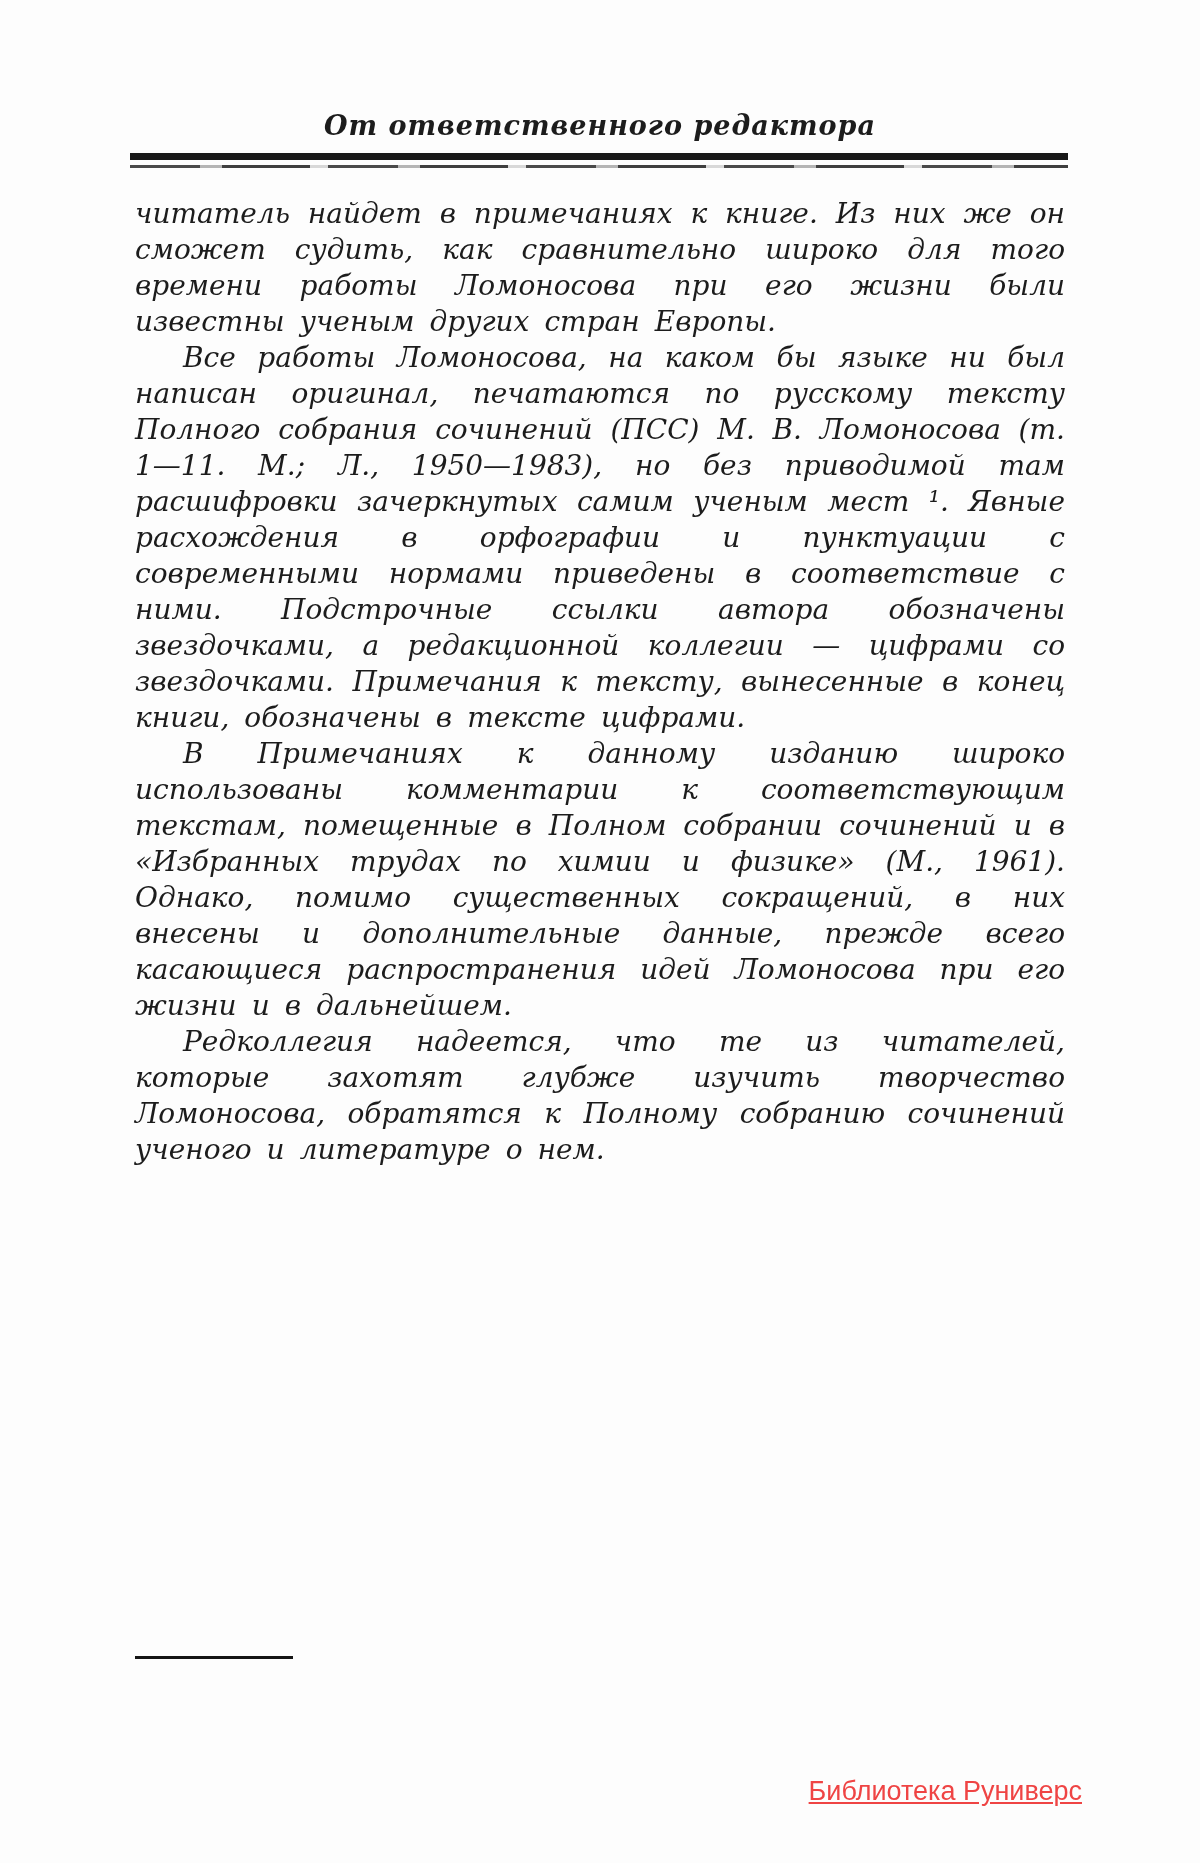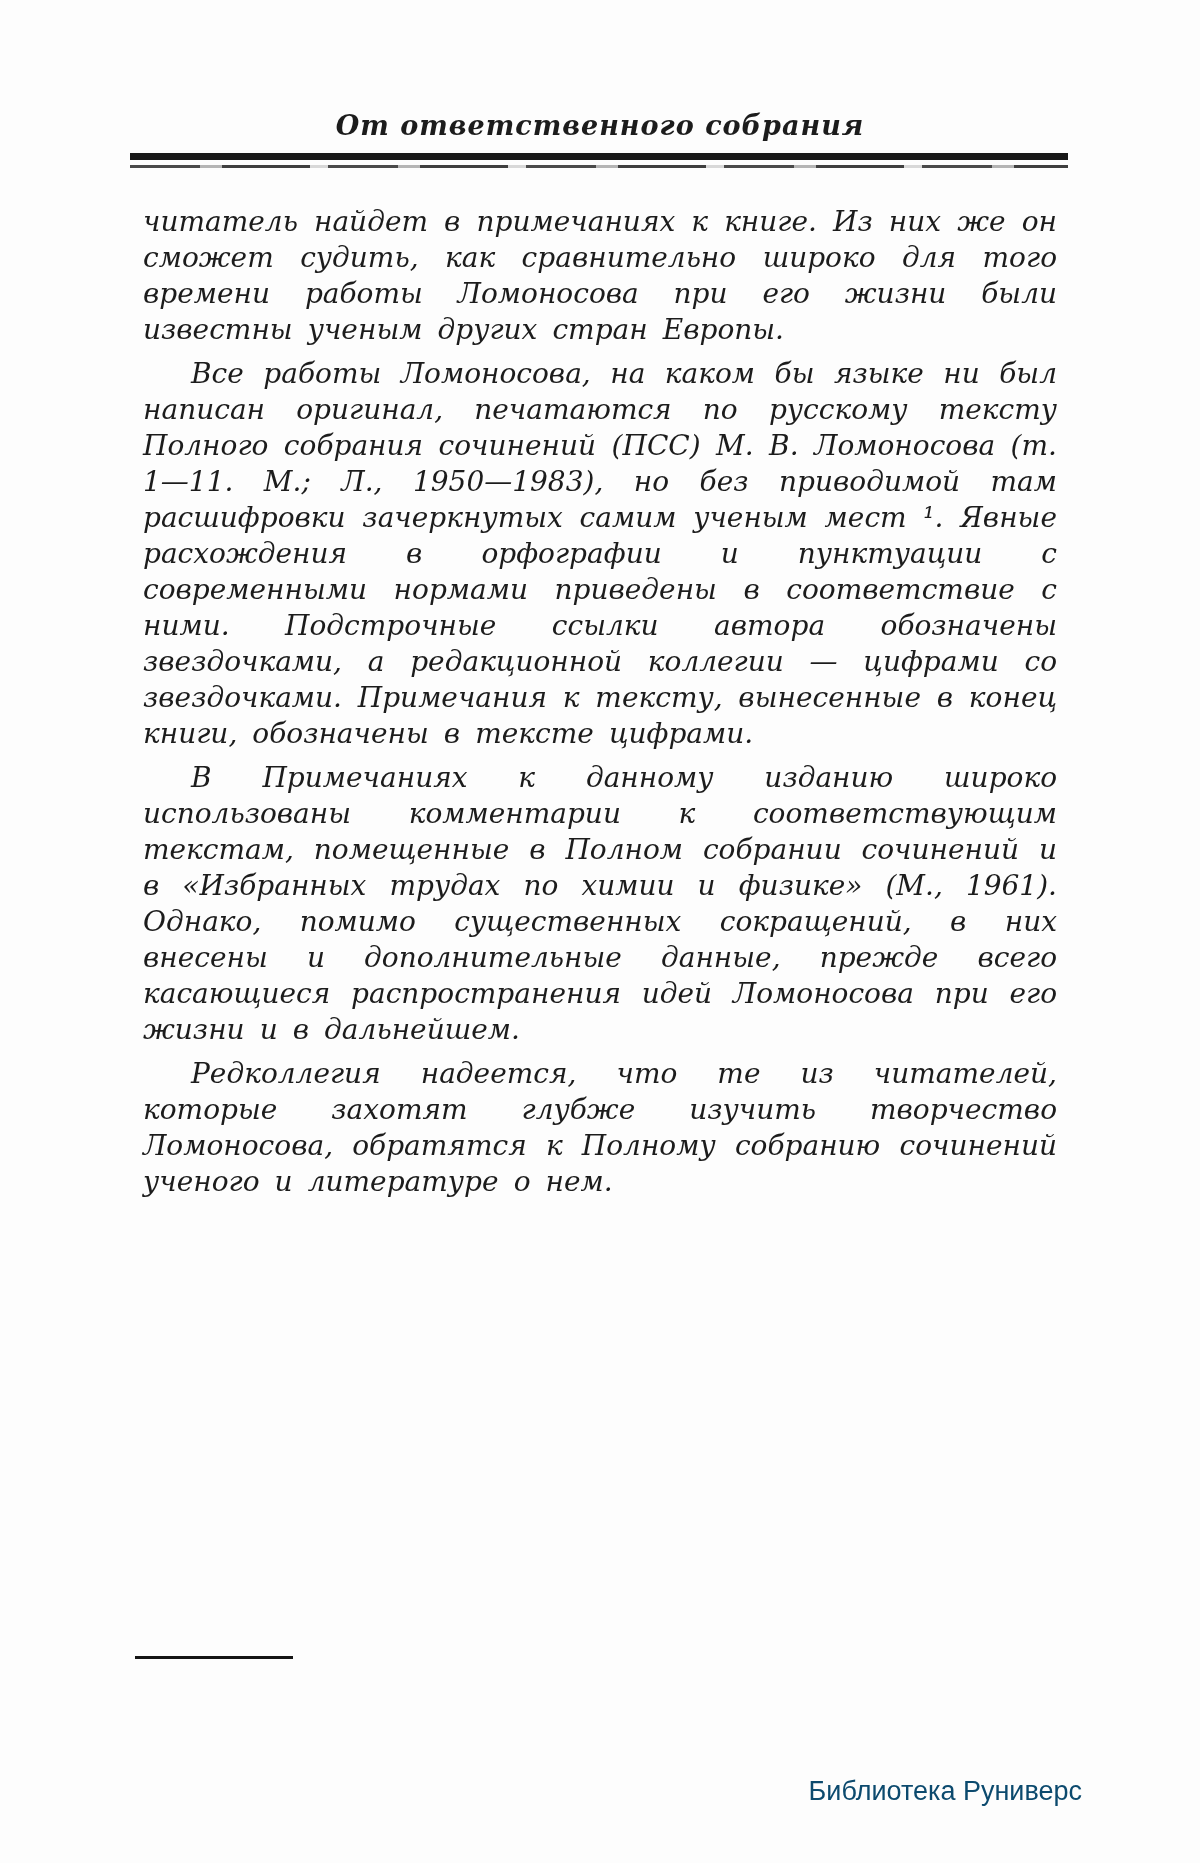--- a/index.html
+++ b/index.html
@@ -53,21 +53,21 @@
     left: 135px;
     top: 196px;
     width: 930px;
     font-style: italic;
     font-size: 28px;
     line-height: 36px;
     text-align: justify;
     word-spacing: 0.22em;
   }
   .page-body p {
-    margin: 8px;
+    margin: 0;
     text-indent: 48px;
   }
   .page-body p.no-indent {
     text-indent: 0;
   }
   .footnote-rule {
     position: absolute;
     left: 135px;
     top: 1656px;
     width: 158px;
@@ -85,29 +85,30 @@
     line-height: 34px;
     word-spacing: 0.12em;
   }
   .watermark {
     position: absolute;
     right: 118px;
     top: 1776px;
     font-family: "Liberation Sans", sans-serif;
     font-style: normal;
     font-size: 27px;
-    color: #0c4a6e;
+    color: #ef4444;
+    text-decoration: underline;
   }
 </style>
 </head>
 <body>
 
 <div class="scan-page">
 
-  <div class="running-header">От ответственного собрания</div>
+  <div class="running-header">От ответственного редактора</div>
 
   <div class="rule-thick"></div>
   <div class="rule-thin"></div>
 
   <div class="page-body">
     <p class="no-indent">читатель найдет в примечаниях к книге. Из них же он сможет судить, как сравнительно широко для того времени работы Ломоносова при его жизни были известны ученым других стран Европы.</p>
     <p>Все работы Ломоносова, на каком бы языке ни был написан оригинал, печатаются по русскому тексту Полного собрания сочинений (ПСС) М. В. Ломоносова (т. 1—11. М.; Л., 1950—1983), но без приводимой там расшифровки зачеркнутых самим ученым мест ¹. Явные расхождения в орфографии и пунктуации с современными нормами приведены в соответствие с ними. Подстрочные ссылки автора обозначены звездочками, а редакционной коллегии — цифрами со звездочками. Примечания к тексту, вынесенные в конец книги, обозначены в тексте цифрами.</p>
     <p>В Примечаниях к данному изданию широко использованы комментарии к соответствующим текстам, помещенные в Полном собрании сочинений и в «Избранных трудах по химии и физике» (М., 1961). Однако, помимо существенных сокращений, в них внесены и дополнительные данные, прежде всего касающиеся распространения идей Ломоносова при его жизни и в дальнейшем.</p>
     <p>Редколлегия надеется, что те из читателей, которые захотят глубже изучить творчество Ломоносова, обратятся к Полному собранию сочинений ученого и литературе о нем.</p>
   </div>

